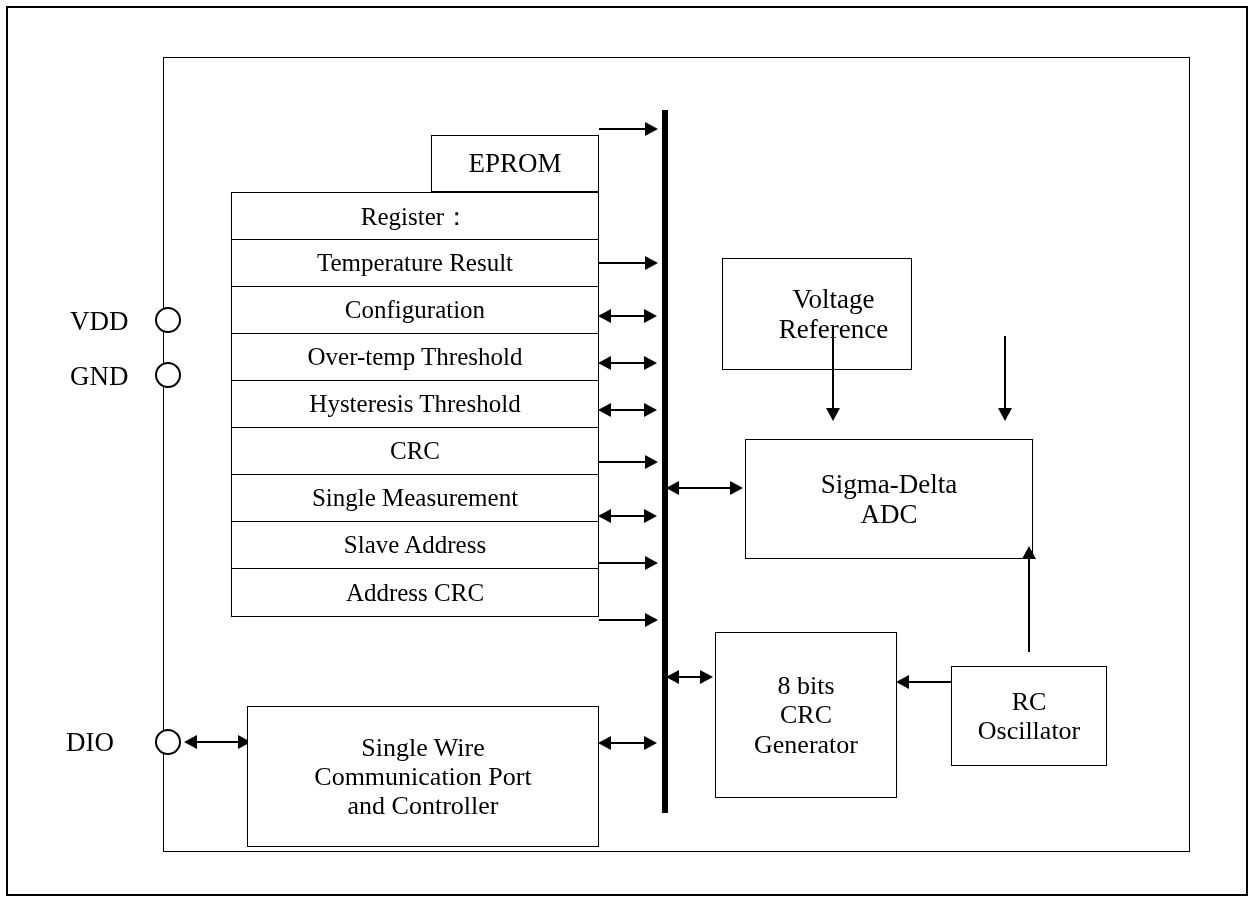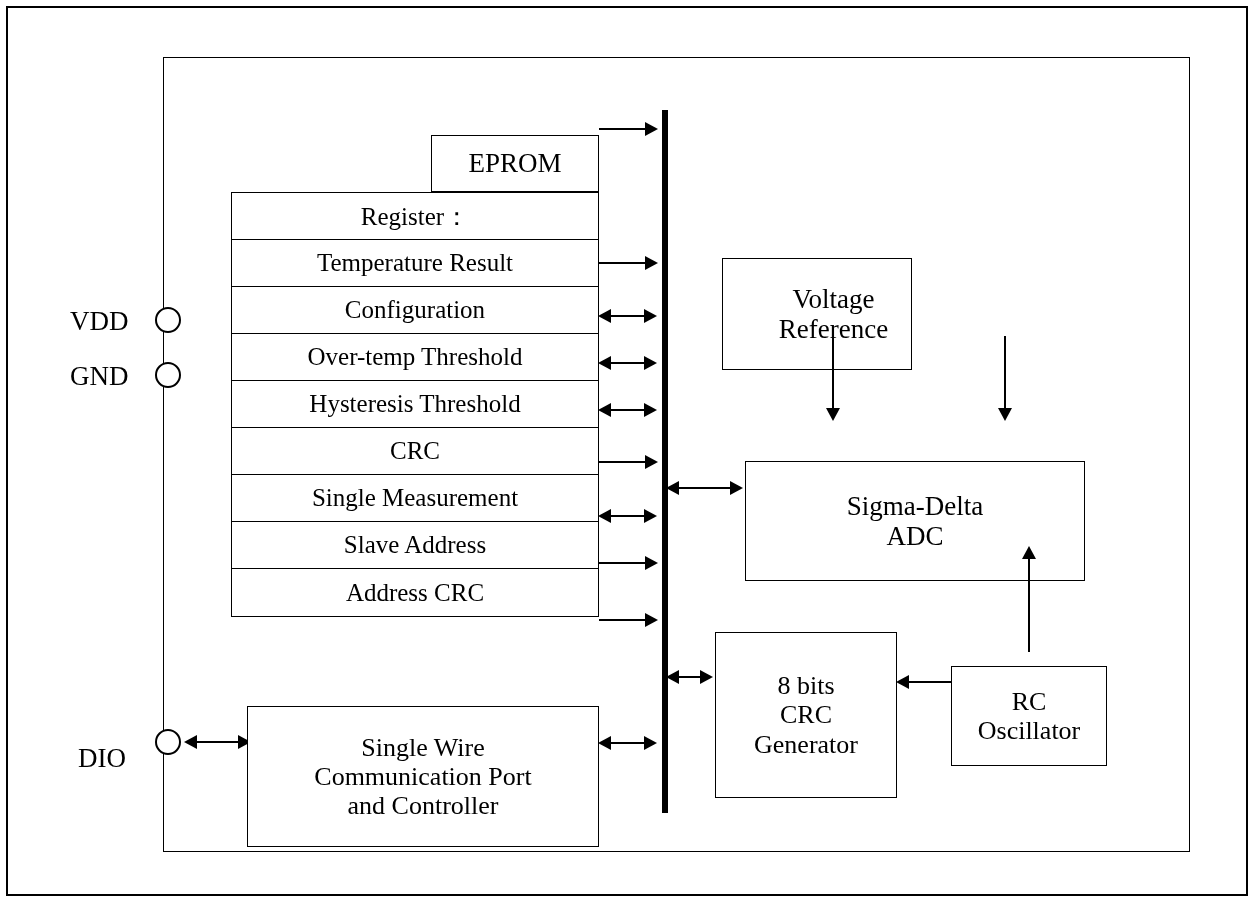--- a/index.html
+++ b/index.html
@@ -112,21 +112,21 @@
 
   <div class="outer-border"></div>
   <div class="chip-border"></div>
 
   <div class="pin-label" style="left:70px; top:306px;">VDD</div>
   <div class="pin-circle" style="left:155px; top:307px;"></div>
 
   <div class="pin-label" style="left:70px; top:361px;">GND</div>
   <div class="pin-circle" style="left:155px; top:362px;"></div>
 
-  <div class="pin-label" style="left:78px; top:727px;margin-top:16px;">DIO</div>
+  <div class="pin-label" style="left:66px; top:727px;">DIO</div>
   <div class="pin-circle" style="left:155px; top:729px;"></div>
 
   <div class="hline" style="left:190px; top:741px; width:56px;"></div>
   <div class="arrow-l" style="left:184px; top:735px;"></div>
   <div class="arrow-r" style="left:238px; top:735px;"></div>
 
   <div class="box t27" style="left:431px; top:101px; width:168px; height:57px;">
     <span>EPROM</span>
   </div>
   <div class="hline" style="left:599px; top:128px; width:50px;"></div>
@@ -177,21 +177,21 @@
   <div class="box t27" style="left:722px; top:224px; width:190px; height:112px;padding-left:33px;">
     <span>Voltage</span>
     <span>Reference</span>
   </div>
   <div class="vline" style="left:832px; top:336px; height:75px;"></div>
   <div class="arrow-d" style="left:826px; top:408px;"></div>
 
   <div class="vline" style="left:1004px; top:336px; height:75px;"></div>
   <div class="arrow-d" style="left:998px; top:408px;"></div>
 
-  <div class="box t27" style="left:745px; top:427px; width:340px; height:120px;">
+  <div class="box t27" style="left:745px; top:405px; width:288px; height:120px;">
     <span>Sigma-Delta</span>
     <span>ADC</span>
   </div>
 
   <div class="hline" style="left:676px; top:487px; width:60px;"></div>
   <div class="arrow-l" style="left:666px; top:481px;"></div>
   <div class="arrow-r" style="left:730px; top:481px;"></div>
 
   <div class="vline" style="left:1028px; top:552px; height:100px;"></div>
   <div class="arrow-u" style="left:1022px; top:546px;"></div>

